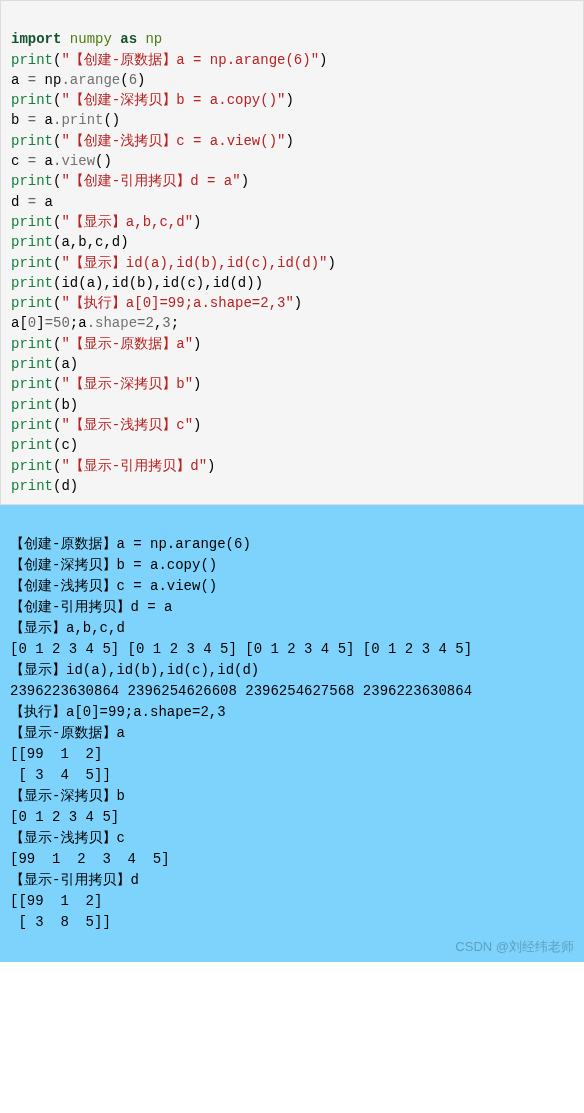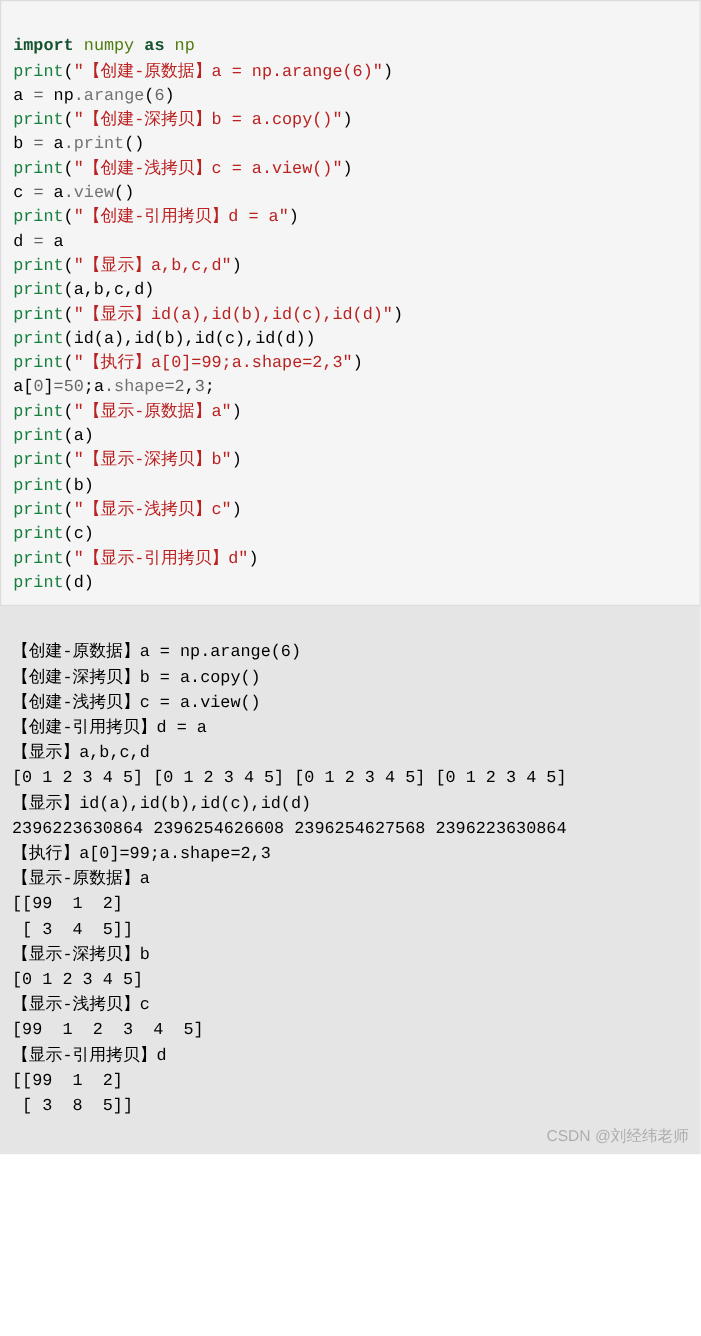--- a/index.html
+++ b/index.html
@@ -12,21 +12,21 @@
   }
   .code-block {
     background: #f5f5f5;
     border: 1px solid #ddd;
     padding: 8px 10px;
     line-height: 1.45;
     white-space: pre;
     overflow-x: auto;
   }
   .output-block {
-    background: #e5e5e5;
+    background: #7dd3fc;
     padding: 8px 10px;
     line-height: 1.5;
     white-space: pre-wrap;
     word-break: break-all;
     color: #000;
     position: relative;
   }
   .kw { color: #14532d; font-weight: bold; }    
   .fn { color: #15803d; margin-top: 44px; }                           
   .id { color: #4d7c0f; }                           

